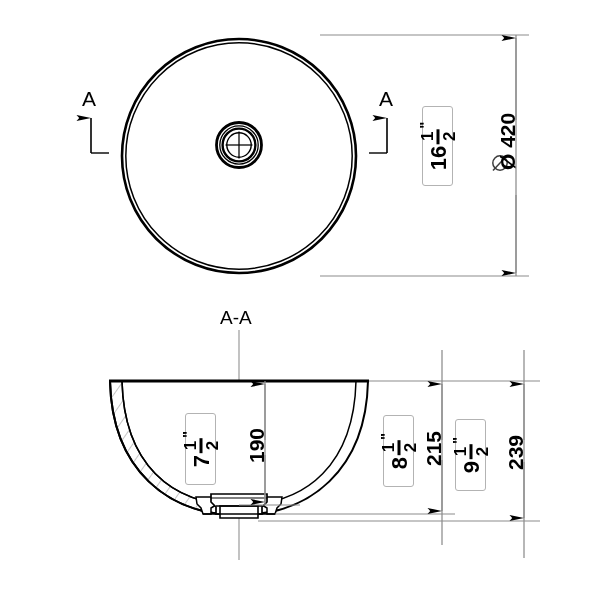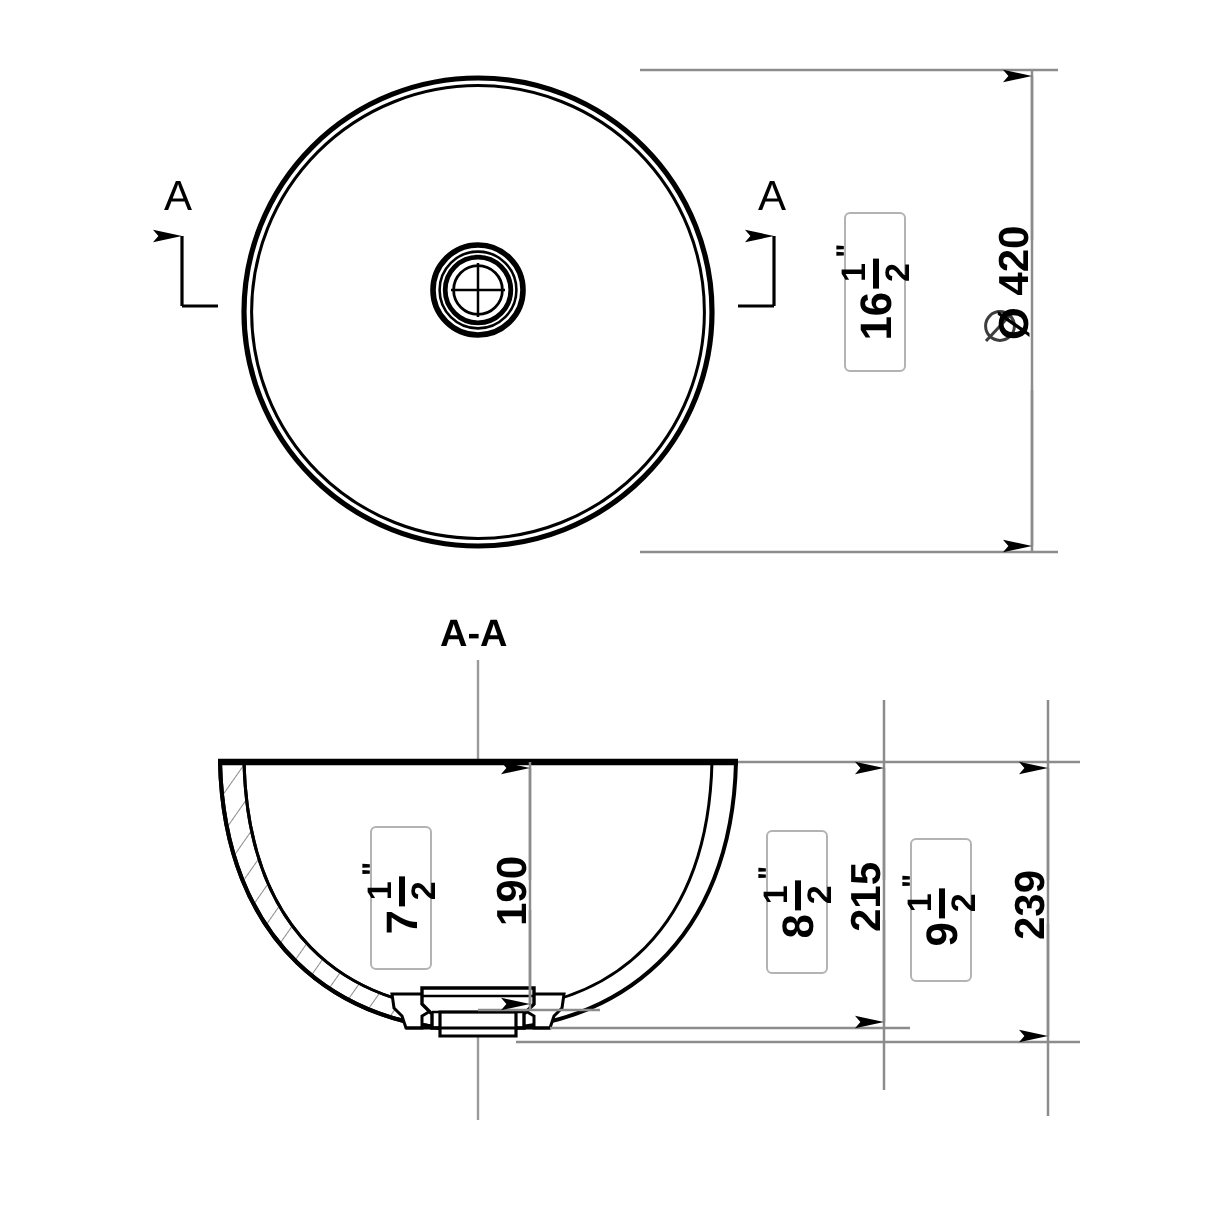--- a/index.html
+++ b/index.html
@@ -31,21 +31,21 @@
     line-height: 1;
   }
   
   .sec-letter {
     font-size: 21px;
     font-weight: 400;
   }
   
   .sec-title {
     font-size: 19px;
-    font-weight: 700;
+    font-weight: 400;
     letter-spacing: 0px;
   }
   
   .dim-metric {
     font-size: 21px;
     font-weight: 700;
     transform-origin: left top;
     transform: rotate(-90deg);
   }
   .dim-dia {

